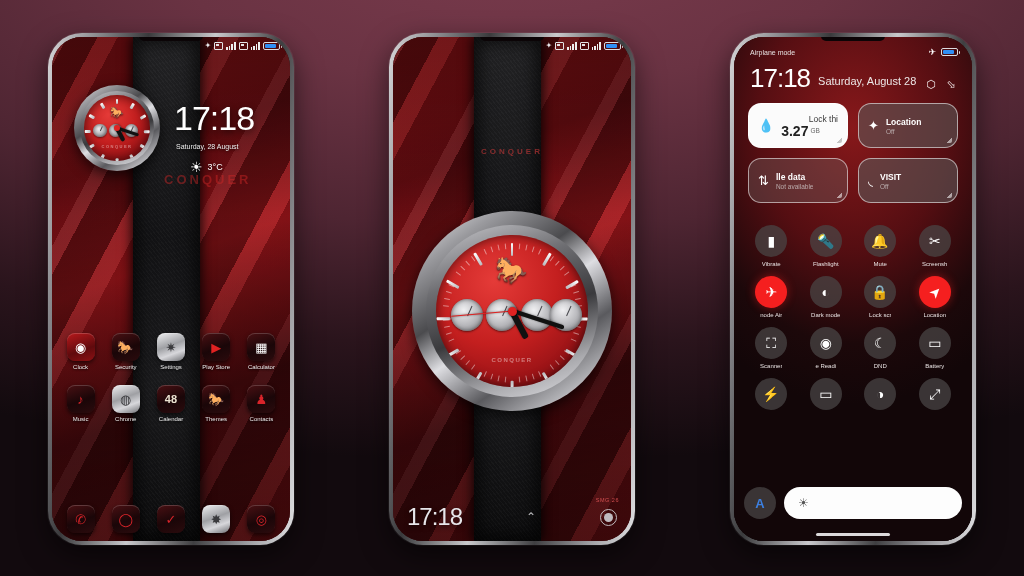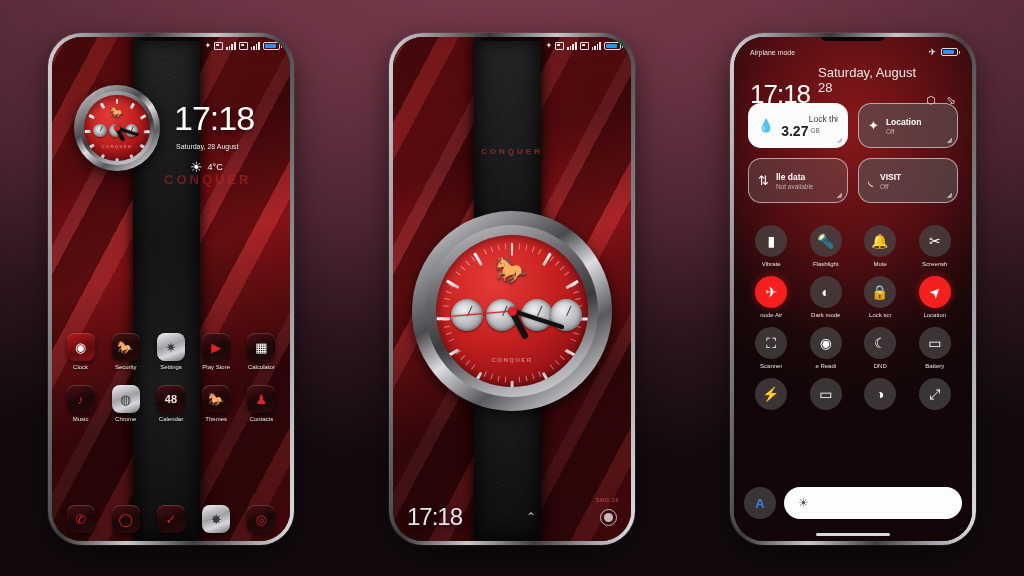--- a/index.html
+++ b/index.html
@@ -100,21 +100,21 @@
   
   .cc{position:absolute;inset:0;
     background:
       radial-gradient(ellipse 90% 55% at 50% 18%, rgba(150,26,28,.85) 0%, rgba(88,14,18,.9) 45%, rgba(28,8,10,.97) 78%, #120608 100%),
       linear-gradient(180deg,#401014,#1a080a 60%,#0d0506);}
   .cc-top{position:absolute;top:10px;left:16px;right:14px;display:flex;align-items:center;justify-content:space-between;}
   .cc-apm{font-size:7px;color:#e6e0e0;}
   .cc-right{display:flex;align-items:center;gap:5px;}
   .cc-clockrow{position:absolute;top:28px;left:16px;right:14px;display:flex;align-items:flex-end;justify-content:space-between;}
   .cc-time{font-size:26px;color:#fff;letter-spacing:-1px;line-height:1;}
-  .cc-date{font-size:13px;color:#ece6e6;margin:0 0 12px 8px;flex:1;}
+  .cc-date{font-size:11px;color:#ece6e6;margin:0 0 4px 8px;flex:1;}
   .cc-icbtn{width:14px;height:14px;display:flex;align-items:center;justify-content:center;color:#efe6e6;font-size:11px;margin-left:6px;}
   .bigTiles{position:absolute;top:66px;left:14px;right:14px;display:grid;grid-template-columns:1fr 1fr;gap:10px;}
   .bigTile{height:45px;border-radius:13px;position:relative;padding:7px 9px;box-sizing:border-box;display:flex;align-items:center;gap:7px;}
   .bigTile.light{background:#fbfbfb;border:1px solid rgba(255,255,255,.9);}
   .bigTile.dark{background:rgba(92,86,86,.62);border:1px solid rgba(255,255,255,.55);}
   .bigTile .t-title{font-size:8.5px;font-weight:700;}
   .bigTile .t-sub{font-size:6.5px;opacity:.75;margin-top:1px;}
   .bigTile.light .t-title{color:#3a3a3a}
   .bigTile.dark .t-title{color:#fff}.bigTile.dark .t-sub{color:#d7d2d2}
   .bigTile .corner{position:absolute;right:5px;bottom:4px;width:6px;height:6px;opacity:.55;
@@ -201,21 +201,21 @@
           <div class="hand h" style="top:28%;height:22%;transform:rotate(152deg)"></div>
           <div class="hand m" style="top:16%;height:34%;transform:rotate(108deg)"></div>
           <div class="pin"></div>
         </div>
       </div>
 
       <div class="lockTime" style="left:122px;top:62px;font-size:34px;">17:18</div>
       <div style="position:absolute;left:124px;top:106px;font-size:7px;color:#efefef;text-shadow:0 1px 3px rgba(0,0,0,.8)">Saturday, 28 August</div>
       <div class="weatherRow" style="position:absolute;left:138px;top:122px;">
         <span style="font-size:14px;color:#fff;text-shadow:0 1px 3px rgba(0,0,0,.8)">☀</span>
-        <span style="font-size:9px;color:#fff;text-shadow:0 1px 3px rgba(0,0,0,.8)">4°C</span>
+        <span style="font-size:9px;color:#fff;text-shadow:0 1px 3px rgba(0,0,0,.8)">3°C</span>
       </div>
       <div style="position:absolute;left:112px;top:135px;font-size:13px;font-weight:700;letter-spacing:3px;color:rgba(210,40,40,.45)">CONQUER</div>
 
       <div class="iconGrid" id="p1row1" style="top:296px;">
           <div class="appcell">
             <div class="appico red">◉</div>
             <div class="applbl">Clock</div>
           </div>
           <div class="appcell">
             <div class="appico dark">🐎</div>

